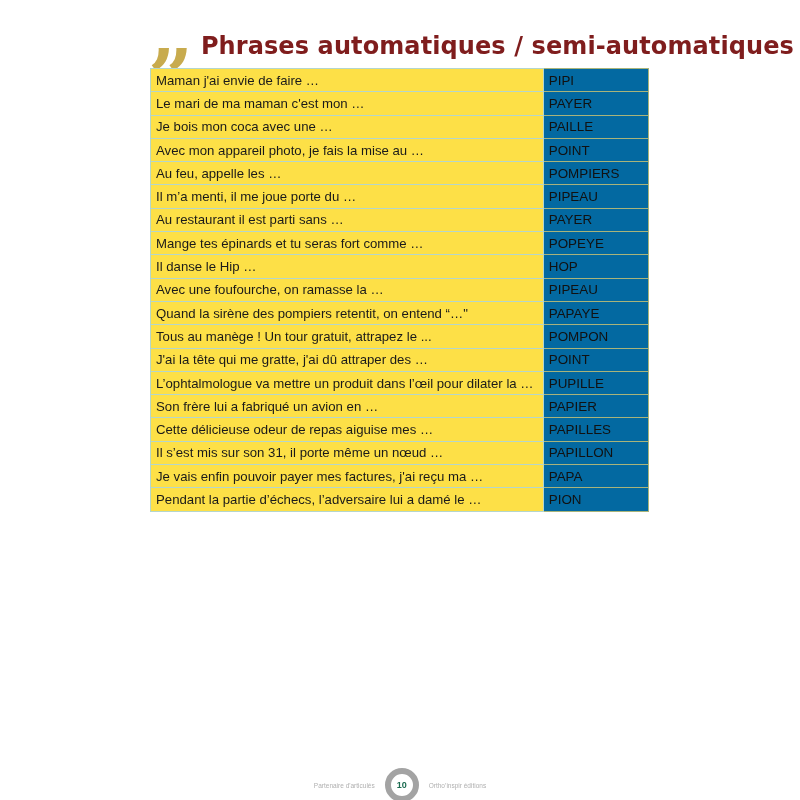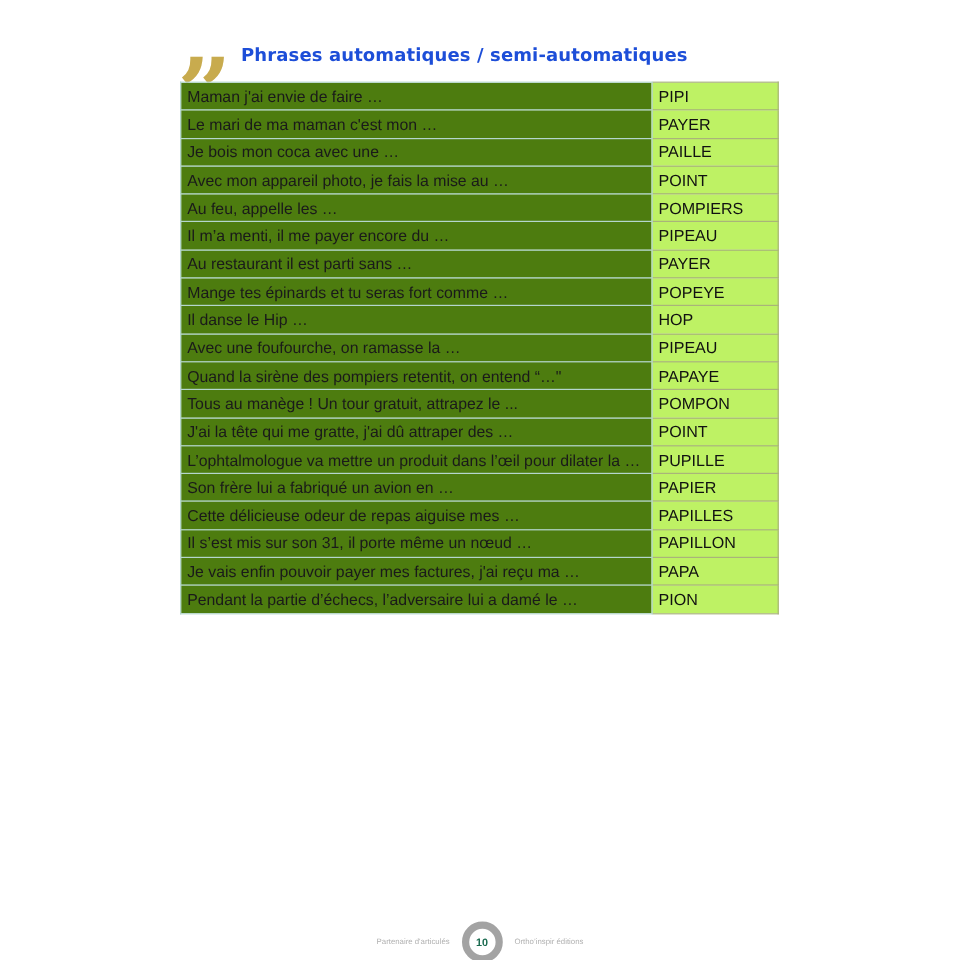--- a/index.html
+++ b/index.html
@@ -1,23 +1,23 @@
 <!DOCTYPE html>
 <html><head>
   <meta charset="utf-8">
   <style>
     html, body { margin: 0; padding: 0; background: #ffffff; }
     body { width: 800px; height: 800px; position: relative; overflow: hidden; font-family: "Liberation Sans", sans-serif; }
     .title-wrap { position: absolute; left: 148px; top: 28px; height: 40px; display: flex; align-items: center; }
     .quote-mark { font-family: "DejaVu Serif", serif; font-weight: bold; font-size: 78px; color: #c8ab4e; line-height: 1; height: 40px; margin-top: 22px; letter-spacing: -6px; }
-    .title { font-family: "DejaVu Sans", sans-serif; font-weight: bold; font-size: 15px; color: #1d4ed8; margin-left: 14px; margin-top: -4px; letter-spacing: 0.1px; }
+    .title { font-family: "DejaVu Sans", sans-serif; font-weight: bold; font-size: 24px; color: #7f1d1d; margin-left: 14px; margin-top: -4px; letter-spacing: 0.1px; }
     table.phrases { position: absolute; left: 150px; top: 68px; width: 499px; border-collapse: collapse; }
     table.phrases td { border: 1px solid #b4d6cc; height: 23.3px; padding: 0 0 0 5px; font-size: 13.2px; color: #1a1a1a; box-sizing: border-box; white-space: nowrap; }
-    table.phrases td.prompt { width: 393px; background: #4d7c0f; }
-    table.phrases td.answer { width: 106px; background: #bef264; color: #111; font-size: 13.4px; border-color: #a9b47a; }
+    table.phrases td.prompt { width: 393px; background: #fde047; }
+    table.phrases td.answer { width: 106px; background: #0369a1; color: #111; font-size: 13.4px; border-color: #a9b47a; }
     .footer { position: absolute; top: 768px; left: 0; width: 800px; display: flex; justify-content: center; align-items: center; font-size: 6.5px; color: #b0b0b0; }
     .footer .left { margin-right: 10px; }
     .footer .right { margin-left: 10px; }
     .page-badge { width: 22px; height: 22px; border: 6px solid #a3a3a3; border-radius: 50%; display: flex; align-items: center; justify-content: center; font-weight: bold; font-size: 9px; color: #1b6b50; position: relative; }
   </style>
 </head>
 <body>
 
 <div class="title-wrap">
   <span class="quote-mark">”</span>
@@ -40,21 +40,21 @@
       </tr>
       <tr>
         <td class="prompt">Avec mon appareil photo, je fais la mise au …</td>
         <td class="answer">POINT</td>
       </tr>
       <tr>
         <td class="prompt">Au feu, appelle les …</td>
         <td class="answer">POMPIERS</td>
       </tr>
       <tr>
-        <td class="prompt">Il m’a menti, il me payer encore du …</td>
+        <td class="prompt">Il m’a menti, il me joue porte du …</td>
         <td class="answer">PIPEAU</td>
       </tr>
       <tr>
         <td class="prompt">Au restaurant il est parti sans …</td>
         <td class="answer">PAYER</td>
       </tr>
       <tr>
         <td class="prompt">Mange tes épinards et tu seras fort comme …</td>
         <td class="answer">POPEYE</td>
       </tr>

